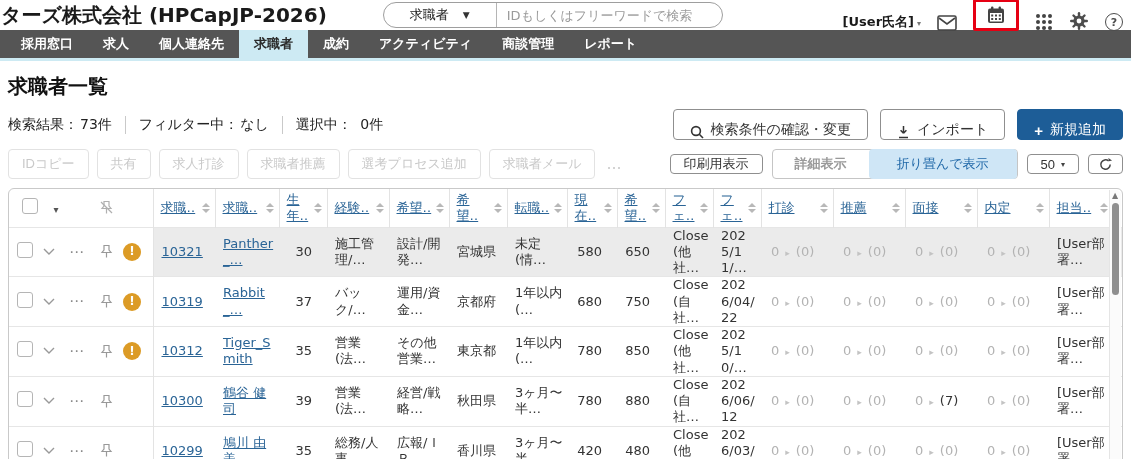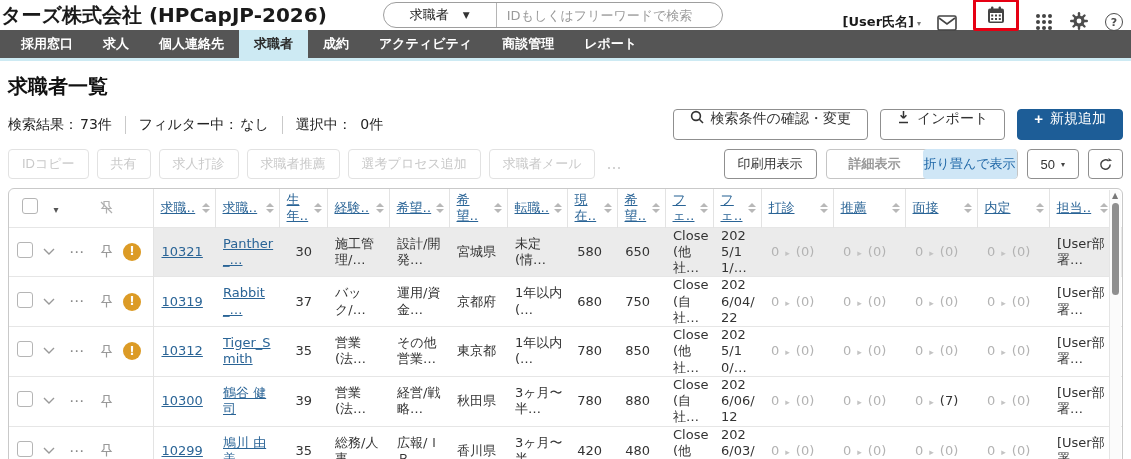--- a/index.html
+++ b/index.html
@@ -35,36 +35,36 @@
   .nav-strip { height:3px; background:#cdeaf3; }
 
   
   .content { padding:0 8px; }
   h1.pagetitle { font-size:20px; font-weight:bold; color:#111; margin-top:12px; }
 
   .statsrow { display:flex; align-items:center; margin-top:9px; }
   .stat { font-size:14px; color:#222; display:flex; gap:2px; white-space:nowrap; }
   .sep { width:1px; height:18px; background:#c9c9c9; margin:0 13px; }
   .actions { margin-left:auto; display:flex; gap:12px; align-items:center; }
-  .btn { height:31px; display:inline-flex; align-items:flex-start; gap:7px; padding:0 16px;
+  .btn { height:31px; display:inline-flex; align-items:flex-end; gap:7px; padding:0 16px;
     background:#fff; border:1px solid #8f8f8f; border-radius:4px; font-size:14px; color:#333;
     cursor:pointer; white-space:nowrap; }
   .btn.primary { background:#1d5d97; border-color:#1d5d97; color:#fff; }
   .btn .plus { font-size:15px; font-weight:bold; }
 
   .toolbar { display:flex; align-items:center; gap:8px; margin-top:9px; }
   .btn-dis { height:30px; display:inline-flex; align-items:center; padding:0 13px; background:#fff;
     border:1px solid #e2e2e2; border-radius:4px; font-size:13px; color:#c9c9c9; white-space:nowrap; }
   .more-dis { color:#c9c9c9; font-size:15px; letter-spacing:1px; padding:0 3px; }
   .tb2-right { margin-left:auto; display:flex; align-items:center; gap:9px; }
-  .btn-sm { height:30px; display:inline-flex; align-items:center; gap:6px; padding:0 13px;
+  .btn-sm { height:20px; display:inline-flex; align-items:center; gap:6px; padding:0 13px;
     background:#fff; border:1px solid #8f8f8f; border-radius:4px; font-size:13px; color:#333; cursor:pointer; }
   .seg { height:30px; display:flex; align-items:center; border:1px solid #c5c5c5; border-radius:4px; background:#fff; }
   .seg-off { padding:0 22px; font-size:13px; color:#999; cursor:pointer; white-space:nowrap;font-weight:bold; }
-  .seg-on { height:30px; display:flex; align-items:center; padding:0 1px; background:#cfe6f6;
+  .seg-on { height:30px; display:flex; align-items:center; padding:0 28px; background:#cfe6f6;
     color:#1f67a7; font-size:13px; border-radius:4px; cursor:pointer; white-space:nowrap; }
   .caret-sm { font-size:8px; color:#444; }
 
   
   .tablewrap { position:relative; margin-top:9px; border:1px solid #c9c9c9; border-radius:6px; background:#fff; }
   table.grid { width:100%; border-collapse:collapse; table-layout:fixed; }
   thead th { height:38px; vertical-align:middle; font-weight:normal; }
   th.hcol { border-left:1px solid #e3e3e3; }
   .hwrap { display:flex; align-items:center; justify-content:space-between; padding:0 5px 0 7px; }
   .hl { font-size:13px; color:#2a6496; text-decoration:underline; line-height:1.2;

